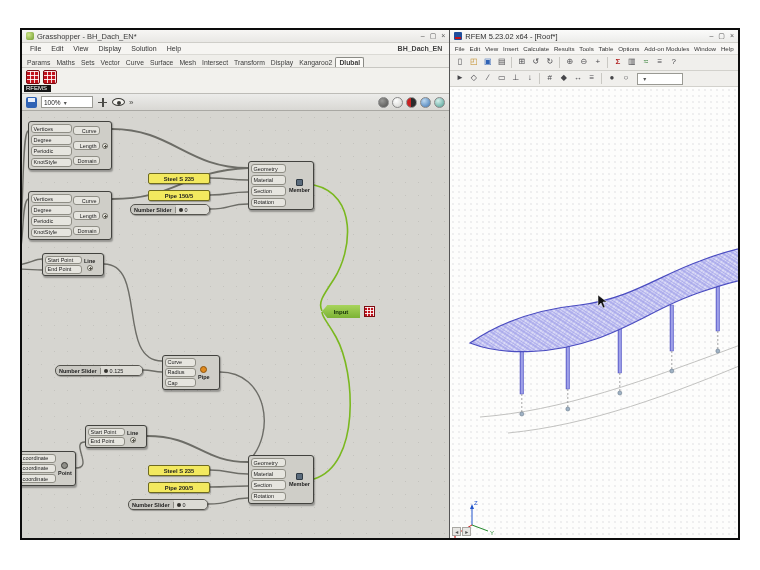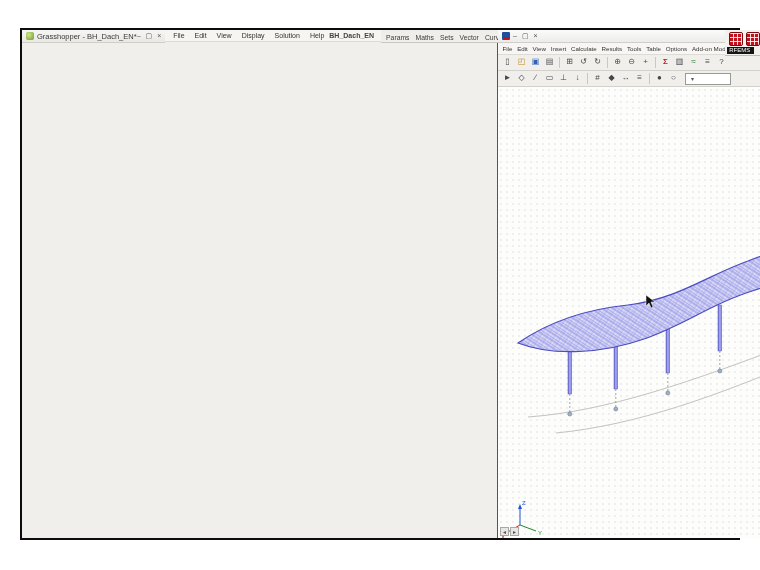--- a/index.html
+++ b/index.html
@@ -1,21 +1,21 @@
 <!DOCTYPE html>
 <html><head>
 <meta charset="utf-8">
 <style>
   * { margin:0; padding:0; box-sizing:border-box; font-family:"Liberation Sans", sans-serif; }
   html,body { width:760px; height:570px; background:#ffffff; overflow:hidden; }
   .frame { position:absolute; left:20px; top:28px; width:720px; height:512px;
            border:2px solid #0c0c0c; display:flex; background:#d6d5d0; }
 
   
-  .gh { width:476px; height:100%; display:flex; flex-direction:row; background:#f0efec; border-right:1px solid #555; }
+  .gh { width:476px; height:100%; display:flex; flex-direction:column; background:#f0efec; border-right:1px solid #555; }
   .gh-titlebar { height:13px; background:linear-gradient(#f7f6f4,#e9e8e5); border-bottom:1px solid #cfcec9;
                  display:flex; align-items:center; padding:0 4px; }
   .gh-logo { width:8px; height:8px; border-radius:2px; background:radial-gradient(circle at 35% 35%, #cfe58a, #6f9b2e); margin-right:3px; }
   .gh-title { font-size:7.5px; color:#3a3a3a; flex:1; white-space:nowrap; overflow:hidden; }
   .winctl { display:flex; gap:5px; font-size:7px; color:#555; }
   .winctl span { cursor:default; }
 
   .gh-menubar { height:12px; background:#f6f5f2; border-bottom:1px solid #dbdad5; display:flex; align-items:center; padding:0 3px; }
   .mi { font-size:7px; color:#333; padding:0 5px; }
   .gh-doc { margin-left:auto; font-size:7px; color:#444; padding-right:4px; font-weight:bold; }
@@ -351,20 +351,21 @@
           <span class="knob"></span>
           <span class="sl-val">0</span>
         </span>
       </div>
     </div>
   </div>
 
   <div class="rf">
     <div class="rf-titlebar">
       <div class="rf-logo"></div>
+      <div class="rf-title">RFEM 5.23.02 x64 - [Roof*]</div>
       <div class="winctl">
         <span>–</span>
         <span>▢</span>
         <span>×</span>
       </div>
     </div>
 
     <div class="rf-menubar">
       <span class="rmi">File</span>
       <span class="rmi">Edit</span>

